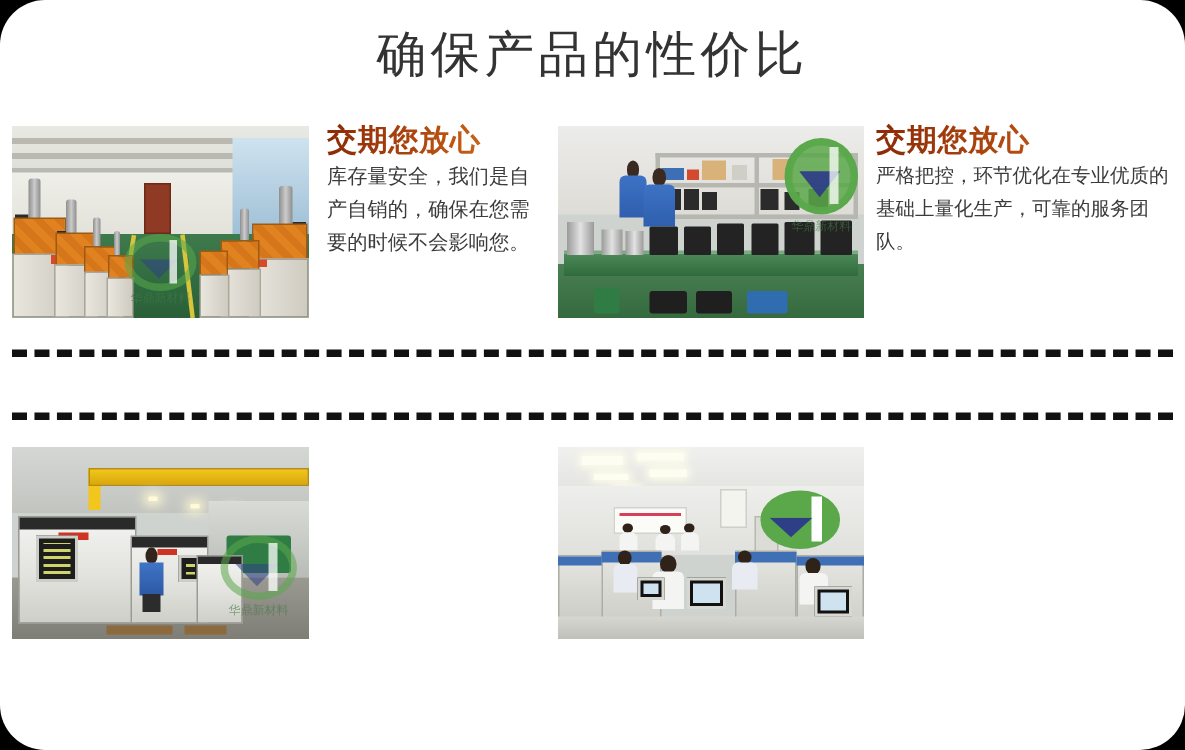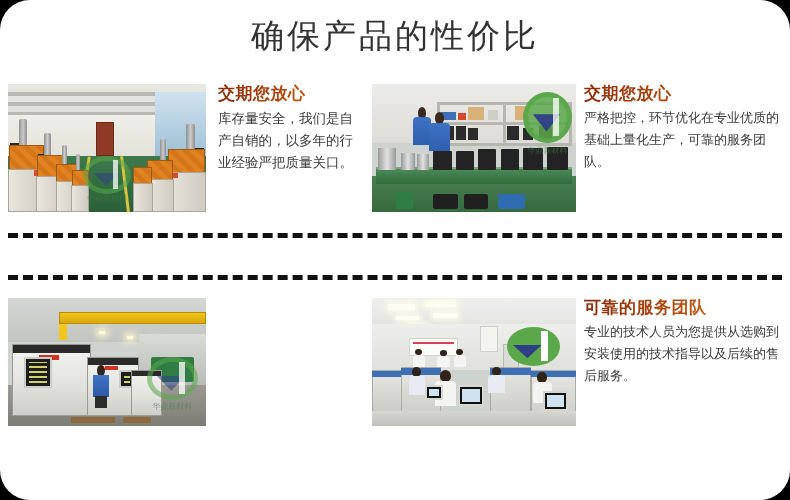--- a/index.html
+++ b/index.html
@@ -55,21 +55,21 @@
   }
   .photo.wide { width: 204px; }
 
   .txt {
     position: absolute; top: 0;
     left: 210px; width: 148px;
   }
   .txt.wide { left: 212px; width: 196px; }
 
   .head {
-    font-size: 17px;
+    font-size: 20px;
     font-weight: 700;
     line-height: 24px;
     letter-spacing: 0.5px;
     margin-bottom: 1px;
     background: linear-gradient(90deg, #8c2a07 0%, #b2490f 45%, #e08420 100%);
     -webkit-background-clip: text;
     background-clip: text;
     color: transparent;
     -webkit-text-fill-color: transparent;
     font-family: Liberation Sans, sans-serif;
@@ -283,21 +283,21 @@
           <div class="wm" style="left:38%;top:56%;width:24%;height:30%;">
             <div class="ring"></div>
               <div class="tri"></div>
               <div class="bar"></div>
             <div class="wt">华鼎新材料</div>
           </div>
         </div>
       </div>
       <div class="txt">
         <div class="head">交期您放心</div>
-        <div class="body">库存量安全，我们是自产自销的，以多年的行业经验严把质量关口。</div>
+        <div class="body">库存量安全，我们是自产自销的，确保在您需要的时候不会影响您。</div>
       </div>
     </div>
 
     <div class="cell c-right">
       <div class="photo wide">
         <div class="scene sB">
           <div class="wall"></div>
           <div class="shelf" style="left:32%;top:14%;width:66%;height:3px;"></div>
           <div class="shelf" style="left:32%;top:30%;width:66%;height:3px;"></div>
           <div class="shelf" style="left:32%;top:46%;width:66%;height:3px;"></div>
@@ -468,20 +468,16 @@
             </div>
           <div class="mon" style="left:26%;bottom:20%;width:9%;height:12%;">
               <i></i>
             </div>
           <div class="mon" style="right:4%;bottom:12%;width:12%;height:15%;">
               <i></i>
             </div>
           <div class="floor"></div>
         </div>
       </div>
-      <div class="txt wide">
-        <div class="head">可靠的服务团队</div>
-        <div class="body">专业的技术人员为您提供从选购到安装使用的技术指导以及后续的售后服务。</div>
-      </div>
     </div>
   </div>
 
 </div>
 
 </body></html>

